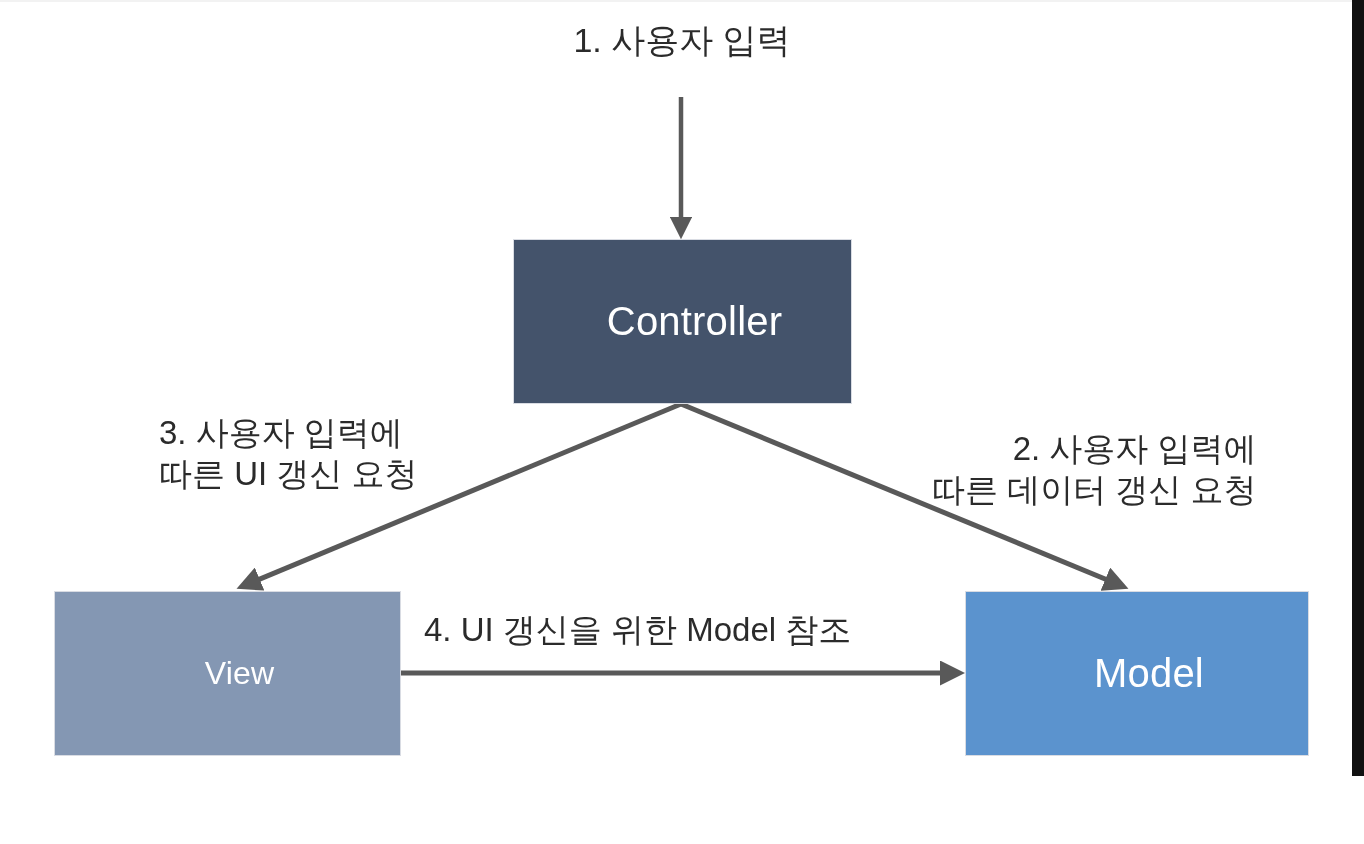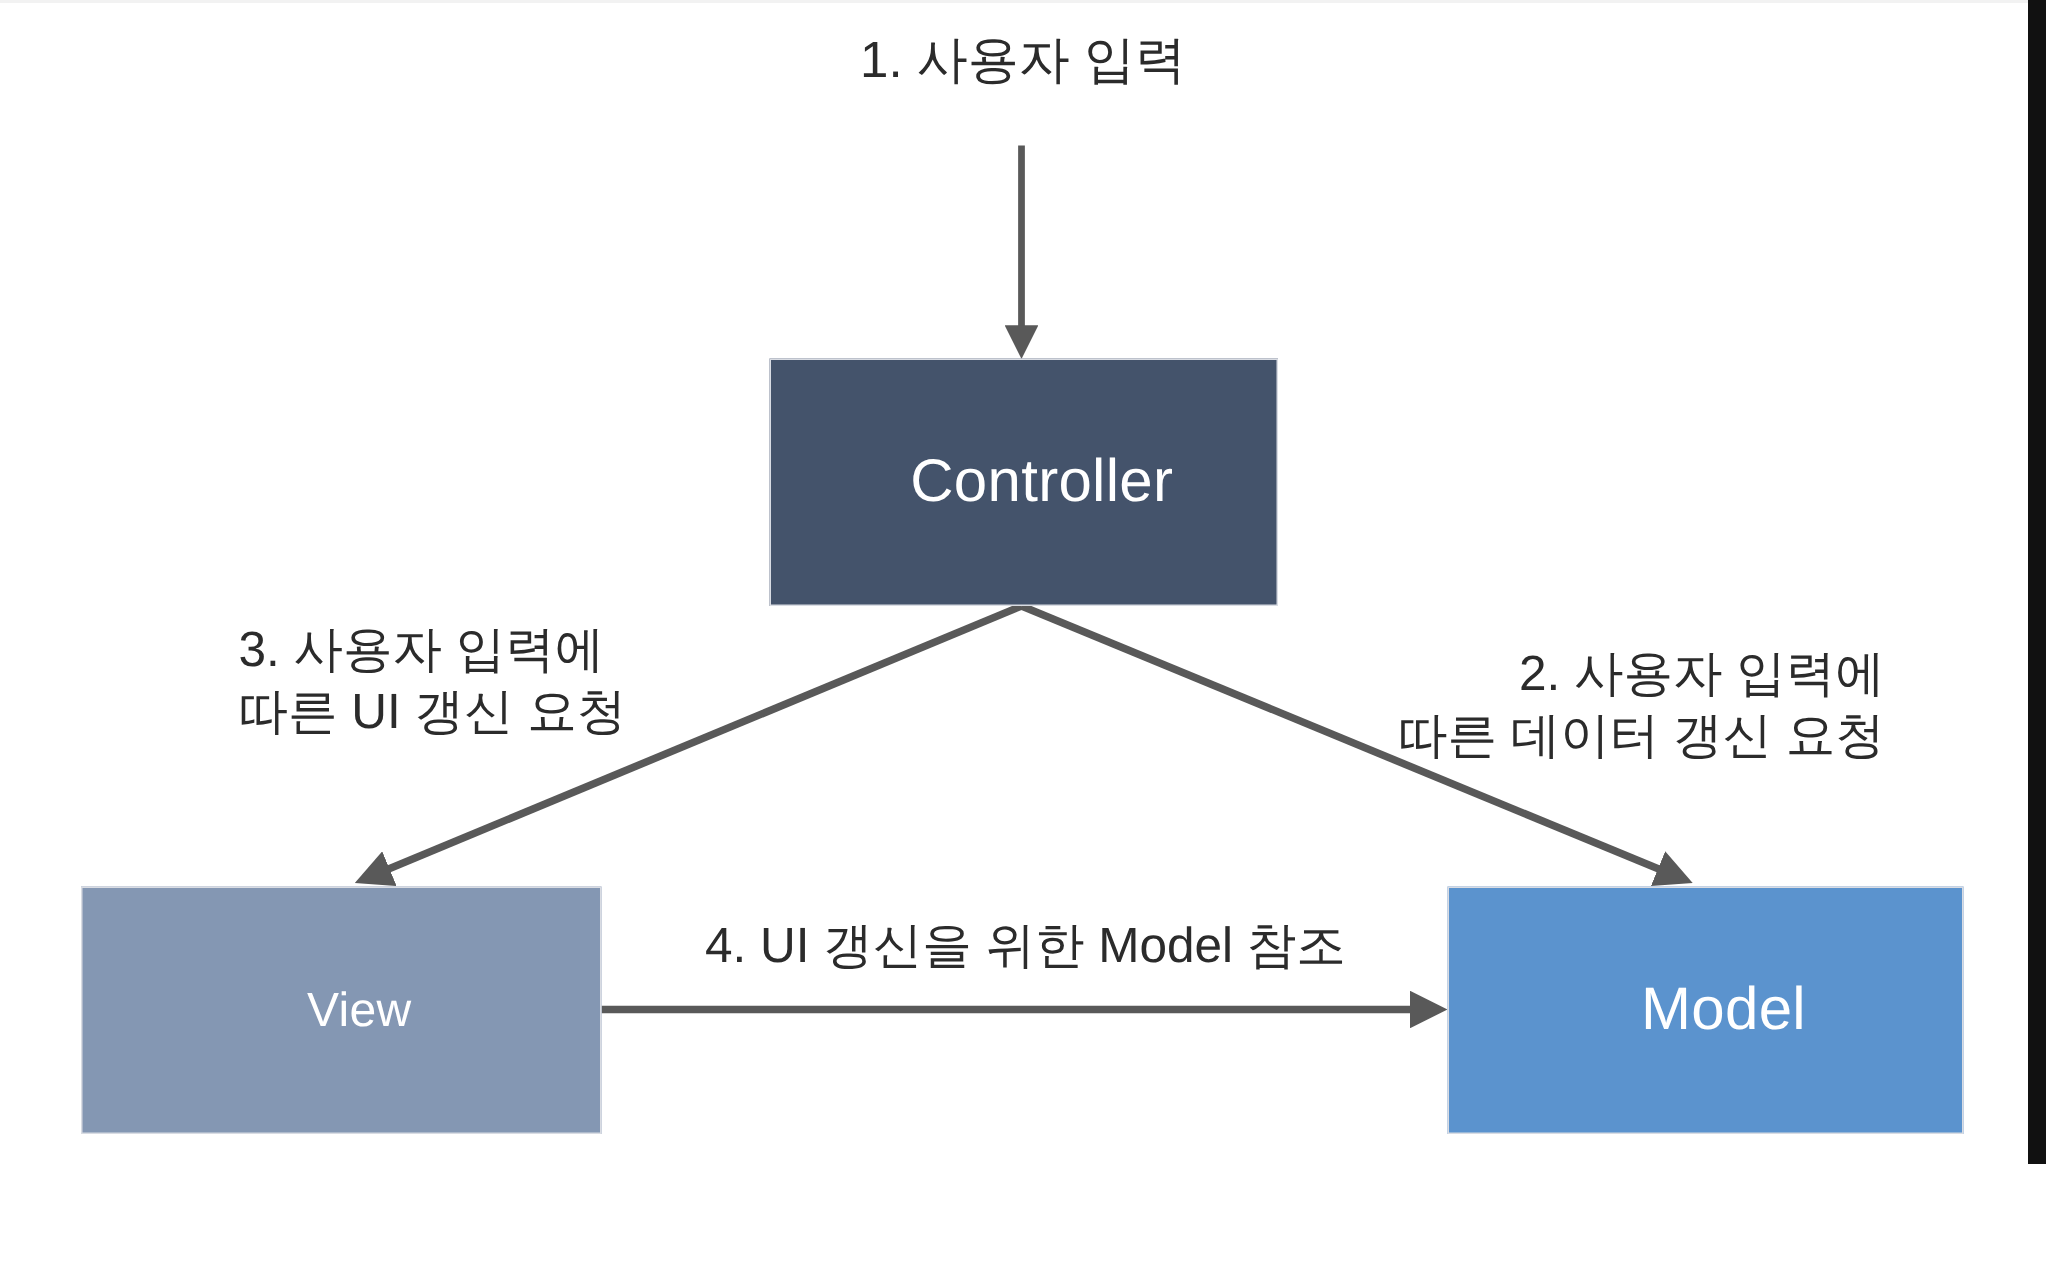--- a/index.html
+++ b/index.html
@@ -99,21 +99,21 @@
     top: 412px;
     text-align: left;
   }
   #caption-right {
     left: 932px;
     top: 412px;
     text-align: right;
     margin-top: 16px;
   }
   #caption-middle {
-    left: 470px;
+    left: 424px;
     top: 609px;
     text-align: left;
     font-size: 33px;
   }
 </style>
 </head>
 <body>
 
 <div id="canvas">
 

